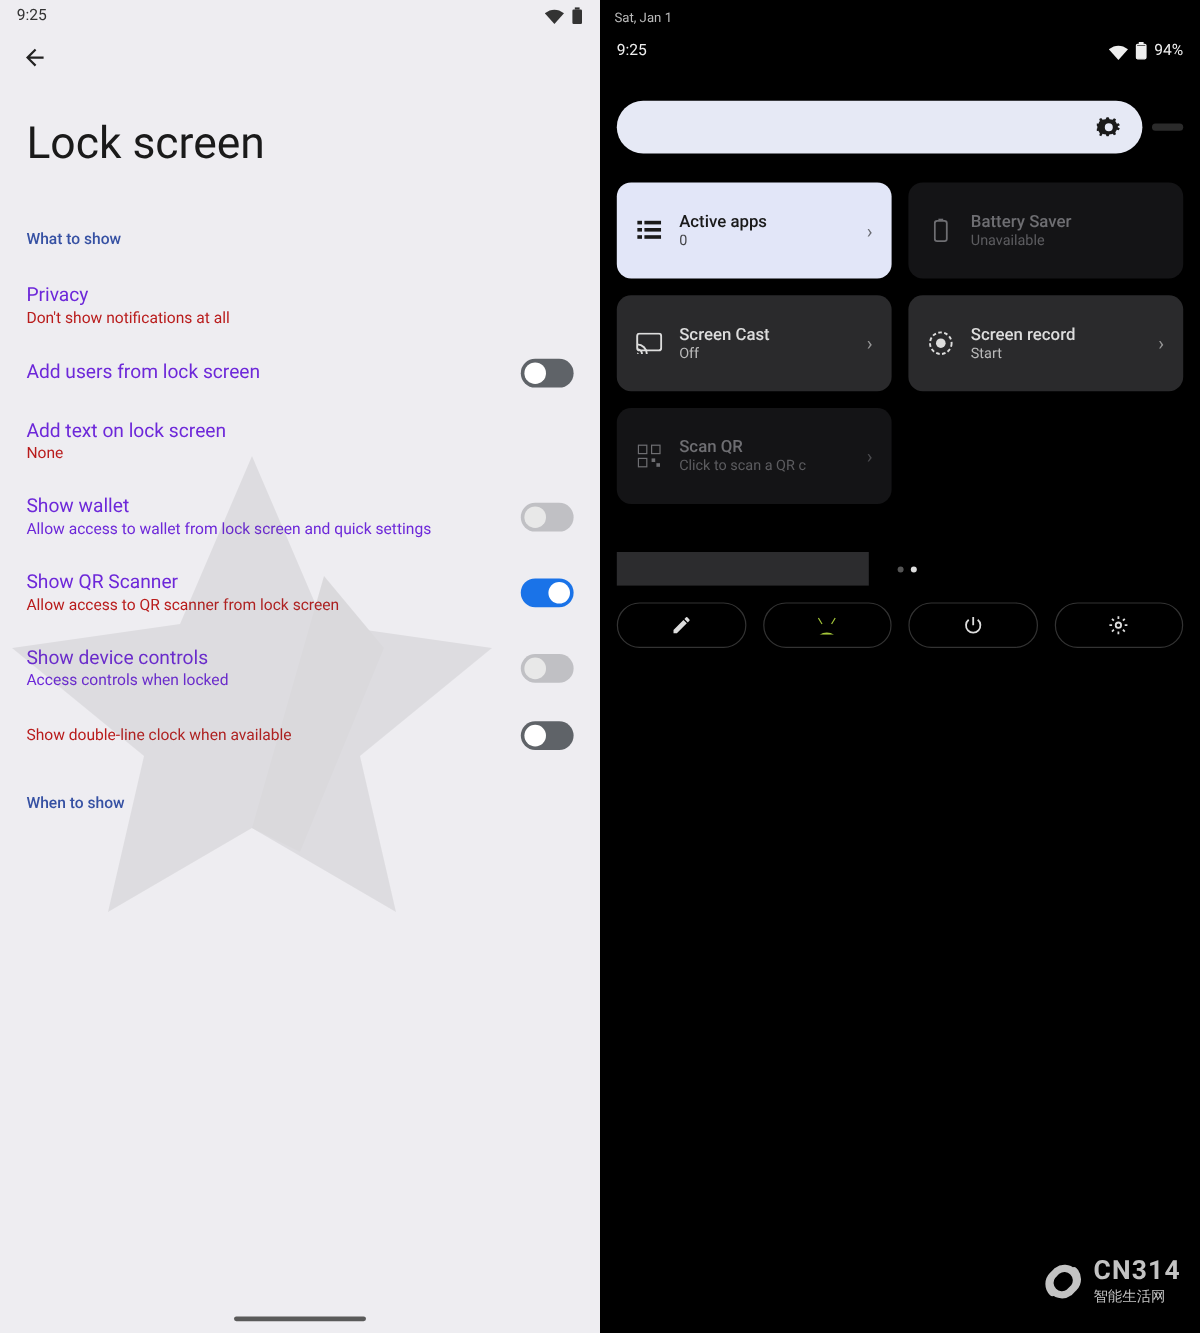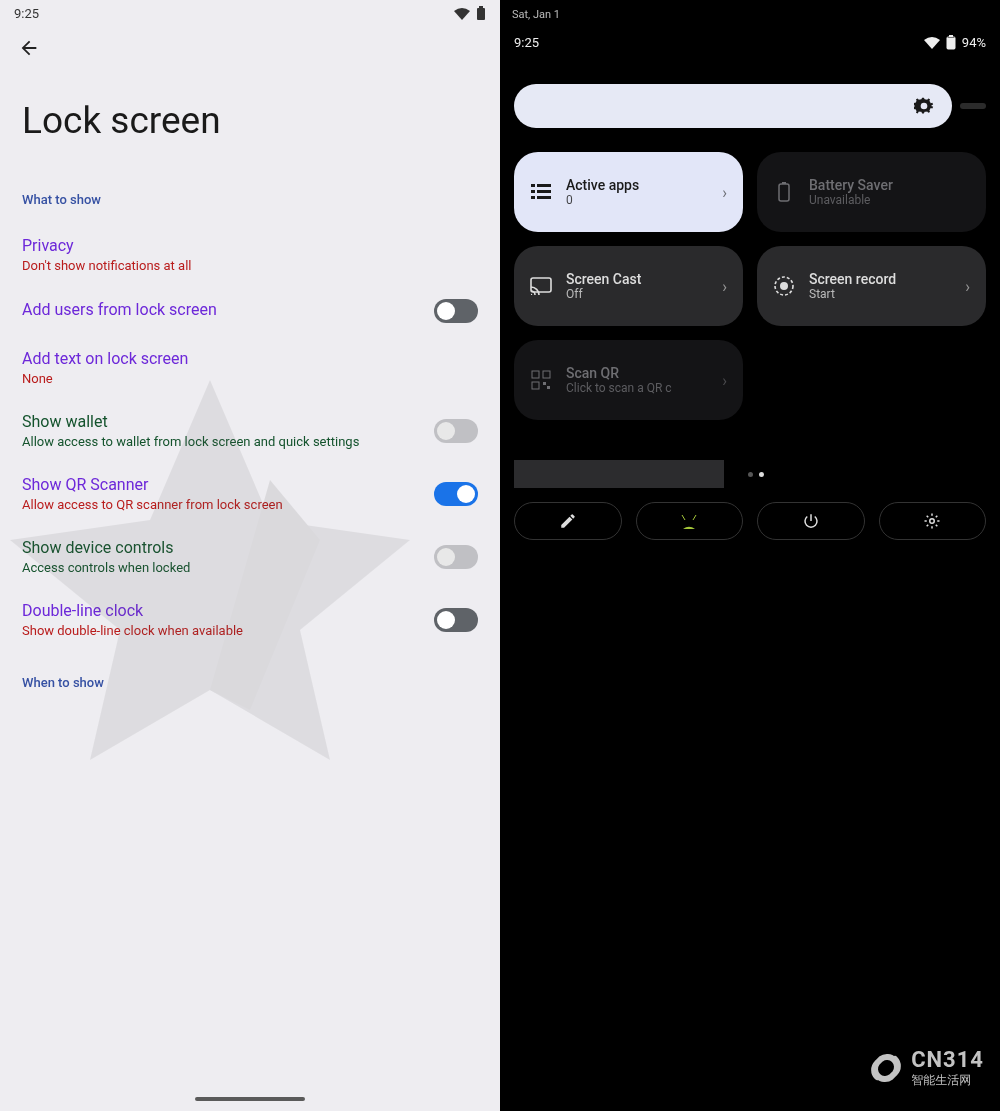--- a/index.html
+++ b/index.html
@@ -14,41 +14,41 @@
 
 
 .l-back{padding:10px 18px}
 .back-arrow{font-size:22px;color:#222}
 .l-title{font-size:37px;font-weight:400;padding:30px 22px 50px}
 .l-section{font-size:13px;color:#3651a3;padding:0 22px 16px;font-weight:500}
 .row{padding:13px 22px;display:flex;align-items:center;justify-content:space-between;gap:20px}
 .row .txt{flex:1}
 .row .t1{font-size:16px;color:#6d28d9;margin-bottom:3px}
 .row .t2{font-size:13px;color:#b91c1c}
-.row.dim .t1,.row.dim .t2{color:#14532d}
+.row.dim .t1,.row.dim .t2{color:#6d28d9}
 .toggle{width:44px;height:24px;border-radius:12px;background:#5f6368;position:relative;flex-shrink:0}
 .toggle .knob{position:absolute;width:18px;height:18px;border-radius:50%;background:#fff;top:3px;left:3px}
 .toggle.on{background:#1a73e8}
 .toggle.on .knob{left:23px}
 .toggle.dim{background:#c0c0c4}
 .toggle.dim .knob{background:#e8e8e8}
 .wm{position:absolute;left:0;top:380px;width:420px;height:380px;opacity:.10;pointer-events:none}
 
 
 .r-date{font-size:11px;color:#bbb;padding:8px 12px}
 .r-status{display:flex;align-items:center;justify-content:space-between;padding:6px 14px;font-size:13px;color:#eee}
-.r-status .icons{display:flex;gap:6px;align-items:center}
+.r-status .icons{display:flex;gap:6px;align-items:flex-end}
 
 .qs-wrap{padding:8px 14px}
 .brightness{display:flex;align-items:center;gap:8px;margin:20px 0 24px}
 .bright-bar{flex:1;height:44px;border-radius:22px;background:#e6e9f5;color:#1a1a1a;display:flex;align-items:center;justify-content:flex-end;padding:0 18px}
 .bright-tail{width:26px;height:6px;border-radius:3px;background:#2b2b2b}
 
 .tile-grid{display:grid;grid-template-columns:1fr 1fr;gap:14px}
-.tile{height:80px;border-radius:24px;background:#2a2a2c;display:flex;align-items:center;padding:0 16px;color:#ddd;position:relative}
+.tile{height:80px;border-radius:12px;background:#2a2a2c;display:flex;align-items:center;padding:0 16px;color:#ddd;position:relative}
 .tile.light{background:#e2e6f8;color:#1a1a1a}
 .tile.dim{background:#141416;color:#6e6e72}
 .tile .ticon{width:22px;display:flex;align-items:center;justify-content:center;margin-right:14px}
 .tile .tlabels{flex:1}
 .tile .tt1{font-size:14px;font-weight:500}
 .tile .tt2{font-size:12px;opacity:.8}
 .tile .chev{font-size:16px;opacity:.6}
 
 .pager{display:flex;gap:6px;align-items:center;margin:40px 0 14px}
 .redact{width:210px;height:28px;background:#2c2c2e}
@@ -153,21 +153,20 @@
       <div class="t1">Show device controls</div>
       <div class="t2">Access controls when locked</div>
     </div>
     <div class="toggle dim">
         <div class="knob"></div>
       </div>
   </div>
 
   <div class="row">
     <div class="txt">
-      <div class="t1">Double-line clock</div>
       <div class="t2">Show double-line clock when available</div>
     </div>
     <div class="toggle">
         <div class="knob"></div>
       </div>
   </div>
 
   <div class="l-section" style="padding-top:24px">When to show</div>
 
   <div class="handle"></div>

